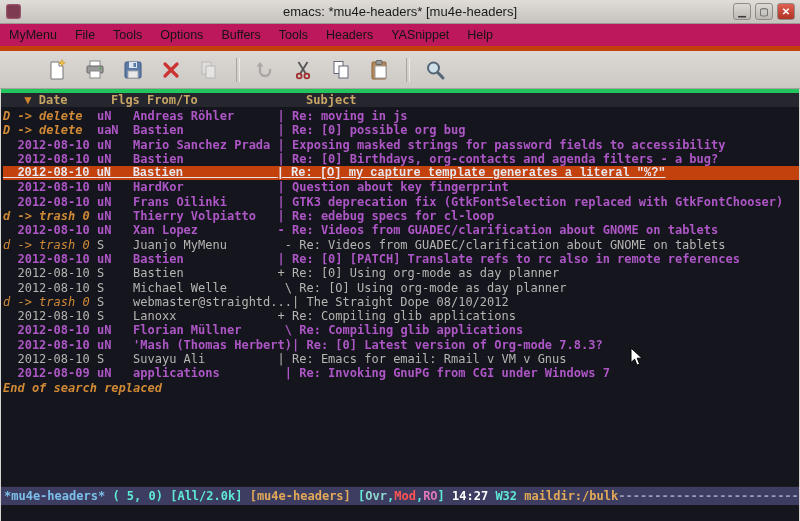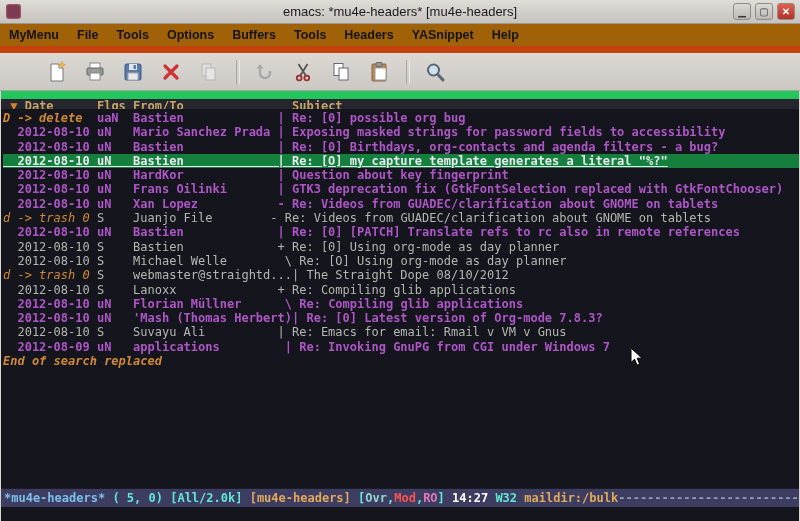--- a/index.html
+++ b/index.html
@@ -7,41 +7,41 @@
 
   
   .titlebar{height:24px;background:linear-gradient(#e0dcd8,#c6c2be);border-bottom:1px solid #9b9793;display:flex;align-items:center;position:relative;box-sizing:border-box;}
   .app-icon{width:15px;height:15px;margin-left:6px;border-radius:3px;background:#7d3b52;box-shadow:inset 0 0 2px #d9a;}
   .title{position:absolute;left:0;right:0;text-align:center;font-size:13px;color:#1b1b1b;}
   .win-buttons{position:absolute;right:5px;top:3px;display:flex;gap:4px;}
   .wbtn{width:18px;height:17px;border:1px solid #8f8b87;border-radius:3px;background:linear-gradient(#dcd8d4,#bcb8b4);font-size:10px;line-height:16px;text-align:center;color:#3a3a3a;box-sizing:border-box;}
   .wbtn.close{background:linear-gradient(#e06050,#b03326);color:#fff;font-weight:bold;}
 
   
-  .menubar{height:22px;background:#a16207;border-bottom:7px solid #c2410c;display:flex;align-items:center;font-weight:bold;}
+  .menubar{height:22px;background:#be185d;border-bottom:5px solid #c2410c;display:flex;align-items:center;}
   .menu-item{padding:0 9px;font-size:12.5px;color:#141414;line-height:21px;}
 
   
   .toolbar{height:38px;background:linear-gradient(#dcd8d4,#ccc8c4);border-bottom:1px solid #a6a29e;display:flex;align-items:center;padding-left:42px;box-sizing:border-box;}
   .tb-btn{width:30px;height:30px;margin-right:8px;display:flex;align-items:center;justify-content:center;border-radius:3px;}
   .tb-btn svg{width:24px;height:24px;}
   .tb-btn.disabled{opacity:.45;}
   .tb-sep{width:2px;height:24px;margin:0 10px 0 4px;border-left:1px solid #a8a4a0;border-right:1px solid #ecEae6;}
 
   
   .frame{border-left:1px solid #d8d4d0;border-right:1px solid #d8d4d0;box-sizing:border-box;}
-  .header-line{height:18px;background:#26262f;border-top:8px solid #22c55e;font:bold 12px "DejaVu Sans Mono",monospace;line-height:15px;white-space:pre;padding-left:2px;overflow:hidden;box-sizing:border-box;}
+  .header-line{height:18px;background:#26262f;border-top:4px solid #22c55e;font:bold 12px "DejaVu Sans Mono",monospace;line-height:15px;white-space:pre;padding-left:16px;overflow:hidden;box-sizing:border-box;}
   .hl-lbl{color:#c7a565;}
   .hl-sort{color:#d1862e;}
 
   .buffer{height:379px;background:#15151e;font:12px "DejaVu Sans Mono",monospace;padding:2px 0 0 2px;overflow:hidden;box-sizing:border-box;}
   .row{white-space:pre;height:14.3px;line-height:14.3px;}
   .row.unread span{color:#ad56c5;font-weight:bold;}
   .row.read span{color:#b5b5b1;}
-  .row.current{background:#15803d;}
+  .row.current{background:#c2410c;font-family:Liberation Mono, monospace;}
   .row.current span{color:#e8e8f0;font-weight:bold;text-decoration:underline;}
   .row span.marked{color:#d08a35;font-style:italic;}
   .end-line span{color:#d08a35;font-style:italic;font-weight:bold;}
 
   .modeline{height:19px;background:#3d3d62;border-top:1px solid #1c1c28;font:bold 12px "DejaVu Sans Mono",monospace;line-height:18px;white-space:pre;padding-left:3px;overflow:hidden;box-sizing:border-box;color:#d8d8e6;}
   .ml-buffer-name{color:#7cc0ea;}
   .ml-plain{color:#5eead4;}
   .ml-mode{color:#e2a958;}
   .ml-ovr{color:#8fd8cf;}
   .ml-mod{color:#ff5252;}
@@ -149,28 +149,30 @@
           <path d="M14.8 14.5 L20 20" stroke="#556677" stroke-width="3" stroke-linecap="round"></path>
         </svg>
       </div>
     </div>
 
   <div class="frame">
     <div class="header-line" id="headerline"><span class="hl-sort"> ▼</span><span class="hl-lbl"> Date      </span><span class="hl-lbl">Flgs </span><span class="hl-lbl">From/To             </span><span class="hl-lbl">  Subject</span></div>
 
     <div class="buffer">
       <div id="message-list">
+          <div class="row unread"><span class="mark marked">D -&gt; delete  </span><span class="flags">uN   </span><span class="from">Andreas Röhler      </span><span class="sep">| </span><span class="subject">Re: moving in js</span></div>
           <div class="row unread"><span class="mark marked">D -&gt; delete  </span><span class="flags">uaN  </span><span class="from">Bastien             </span><span class="sep">| </span><span class="subject">Re: [0] possible org bug</span></div>
           <div class="row unread"><span class="mark">  2012-08-10 </span><span class="flags">uN   </span><span class="from">Mario Sanchez Prada </span><span class="sep">| </span><span class="subject">Exposing masked strings for password fields to accessibility</span></div>
           <div class="row unread"><span class="mark">  2012-08-10 </span><span class="flags">uN   </span><span class="from">Bastien             </span><span class="sep">| </span><span class="subject">Re: [0] Birthdays, org-contacts and agenda filters - a bug?</span></div>
           <div class="row current"><span class="mark">  2012-08-10 </span><span class="flags">uN   </span><span class="from">Bastien             </span><span class="sep">| </span><span class="subject">Re: [O] my capture template generates a literal "%?"</span></div>
           <div class="row unread"><span class="mark">  2012-08-10 </span><span class="flags">uN   </span><span class="from">HardKor             </span><span class="sep">| </span><span class="subject">Question about key fingerprint</span></div>
           <div class="row unread"><span class="mark">  2012-08-10 </span><span class="flags">uN   </span><span class="from">Frans Oilinki       </span><span class="sep">| </span><span class="subject">GTK3 deprecation fix (GtkFontSelection replaced with GtkFontChooser)</span></div>
+          <div class="row unread"><span class="mark marked">d -&gt; trash 0 </span><span class="flags">uN   </span><span class="from">Thierry Volpiatto   </span><span class="sep">| </span><span class="subject">Re: edebug specs for cl-loop</span></div>
           <div class="row unread"><span class="mark">  2012-08-10 </span><span class="flags">uN   </span><span class="from">Xan Lopez           </span><span class="sep">- </span><span class="subject">Re: Videos from GUADEC/clarification about GNOME on tablets</span></div>
-          <div class="row read"><span class="mark marked">d -&gt; trash 0 </span><span class="flags">S    </span><span class="from">Juanjo File        </span><span class="sep">- </span><span class="subject">Re: Videos from GUADEC/clarification about GNOME on tablets</span></div>
+          <div class="row read"><span class="mark marked">d -&gt; trash 0 </span><span class="flags">S    </span><span class="from">Juanjo MyMenu        </span><span class="sep">- </span><span class="subject">Re: Videos from GUADEC/clarification about GNOME on tablets</span></div>
           <div class="row unread"><span class="mark">  2012-08-10 </span><span class="flags">uN   </span><span class="from">Bastien             </span><span class="sep">| </span><span class="subject">Re: [0] [PATCH] Translate refs to rc also in remote references</span></div>
           <div class="row read"><span class="mark">  2012-08-10 </span><span class="flags">S    </span><span class="from">Bastien             </span><span class="sep">+ </span><span class="subject">Re: [0] Using org-mode as day planner</span></div>
           <div class="row read"><span class="mark">  2012-08-10 </span><span class="flags">S    </span><span class="from">Michael Welle       </span><span class="sep"> \ </span><span class="subject">Re: [O] Using org-mode as day planner</span></div>
           <div class="row read"><span class="mark marked">d -&gt; trash 0 </span><span class="flags">S    </span><span class="from">webmaster@straightd...</span><span class="sep">| </span><span class="subject">The Straight Dope 08/10/2012</span></div>
           <div class="row read"><span class="mark">  2012-08-10 </span><span class="flags">S    </span><span class="from">Lanoxx              </span><span class="sep">+ </span><span class="subject">Re: Compiling glib applications</span></div>
           <div class="row unread"><span class="mark">  2012-08-10 </span><span class="flags">uN   </span><span class="from">Florian Müllner     </span><span class="sep"> \ </span><span class="subject">Re: Compiling glib applications</span></div>
           <div class="row unread"><span class="mark">  2012-08-10 </span><span class="flags">uN   </span><span class="from">'Mash (Thomas Herbert)</span><span class="sep">| </span><span class="subject">Re: [0] Latest version of Org-mode 7.8.3?</span></div>
           <div class="row read"><span class="mark">  2012-08-10 </span><span class="flags">S    </span><span class="from">Suvayu Ali          </span><span class="sep">| </span><span class="subject">Re: Emacs for email: Rmail v VM v Gnus</span></div>
           <div class="row unread"><span class="mark">  2012-08-09 </span><span class="flags">uN   </span><span class="from">applications         </span><span class="sep">| </span><span class="subject">Re: Invoking GnuPG from CGI under Windows 7</span></div>
         </div>

